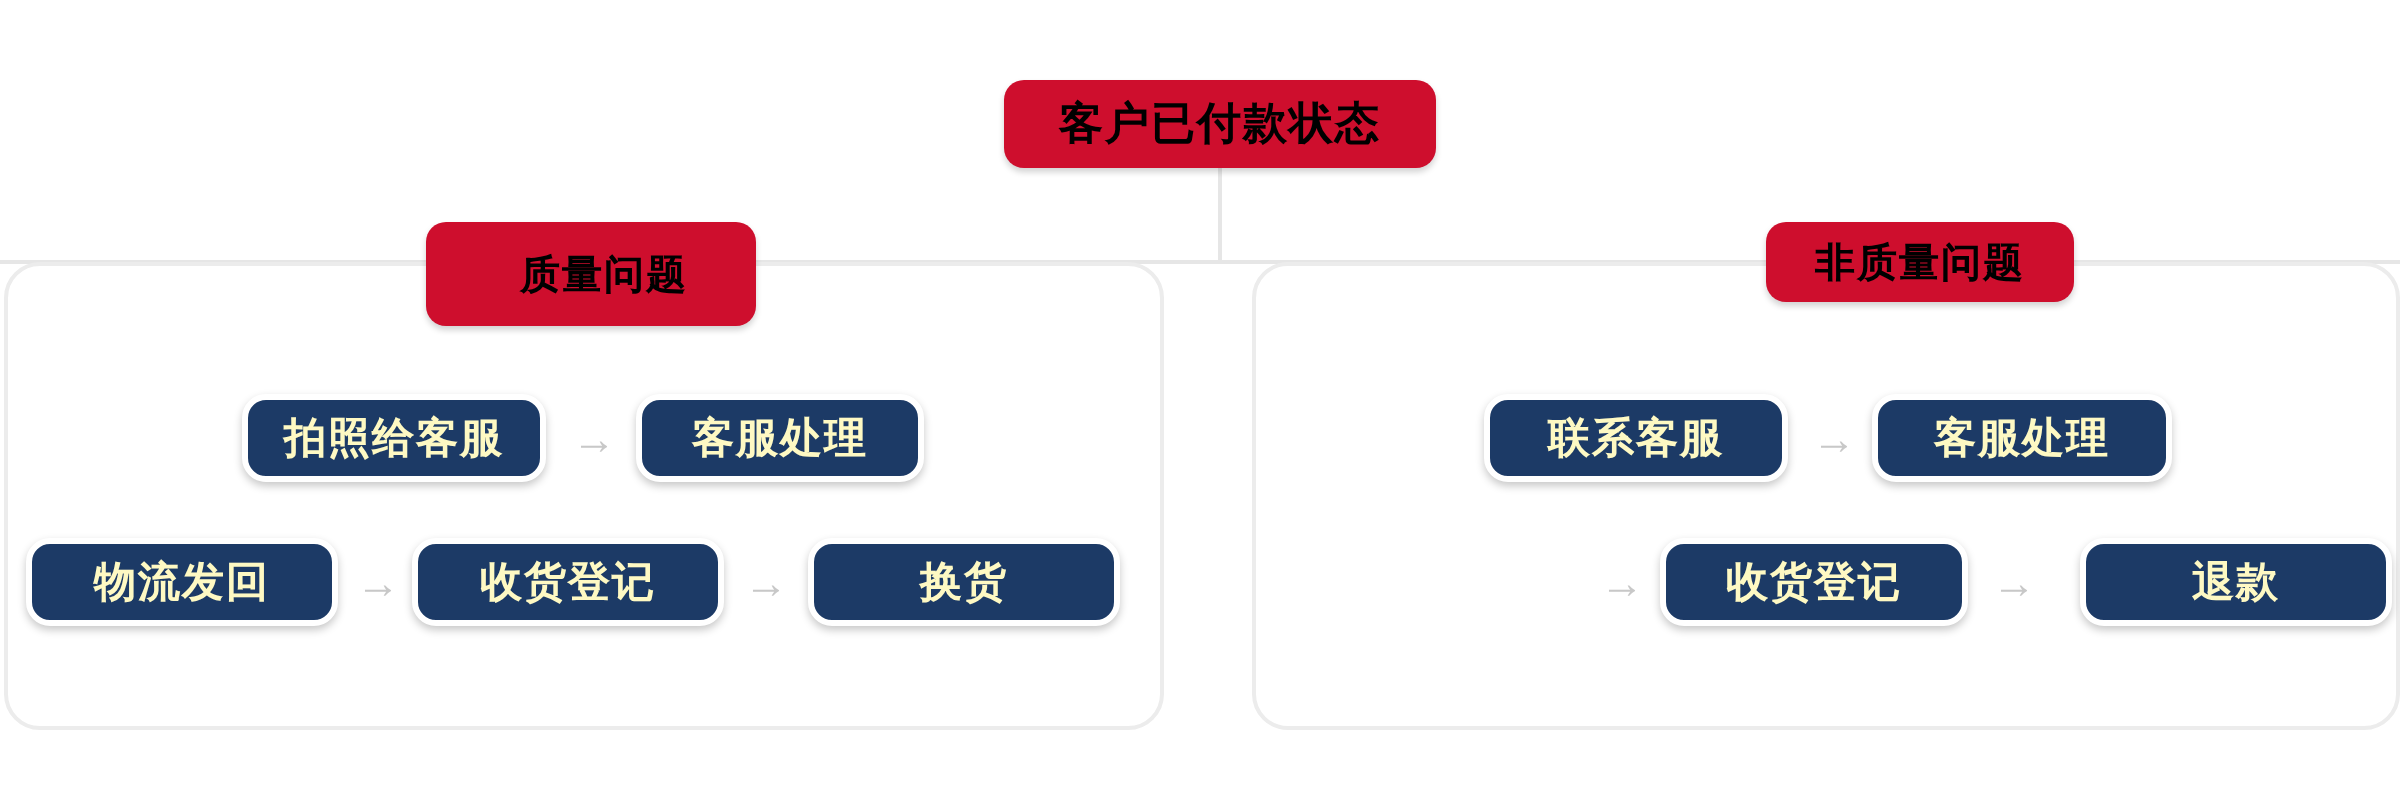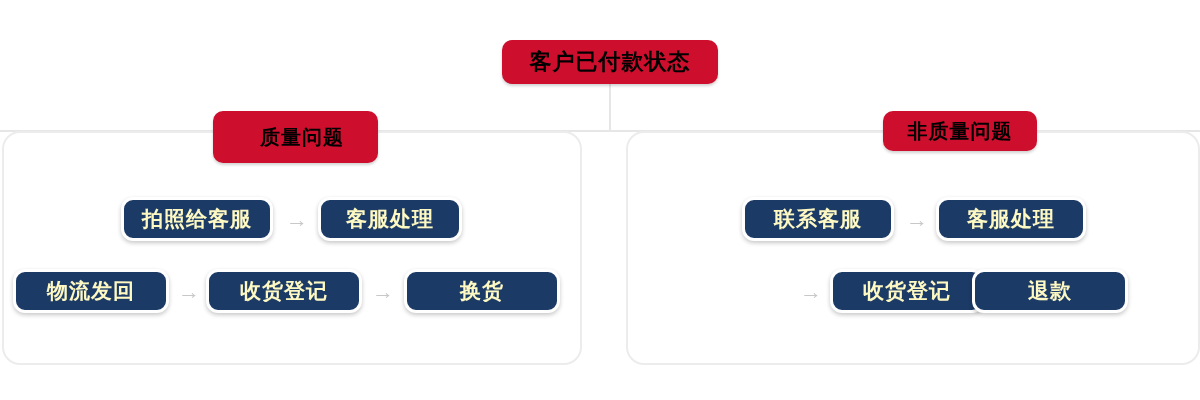--- a/index.html
+++ b/index.html
@@ -150,21 +150,21 @@
   
   #node-r1a { left: 742px; top: 197px; width: 152px; height: 44px; }
   #arrow-r1  { left: 906px; top: 209px; }
   #node-r1b { left: 936px; top: 197px; width: 150px; height: 44px; }
 
   
   #node-r2a { left: 636px; top: 269px; width: 152px; height: 44px; }
   #arrow-r2a { left: 800px; top: 281px; }
   #node-r2b { left: 830px; top: 269px; width: 154px; height: 44px; }
   #arrow-r2b { left: 996px; top: 281px; }
-  #node-r2c { left: 972px; top: 269px; width: 156px; height: 44px; }
+  #node-r2c { left: 1040px; top: 269px; width: 156px; height: 44px; }
 </style>
 </head>
 <body>
 
 <div id="diagram">
 
   <div class="connector" id="trunk-vertical"></div>
   <div class="connector" id="trunk-horizontal"></div>
 
   <div class="panel" id="left-panel"></div>

